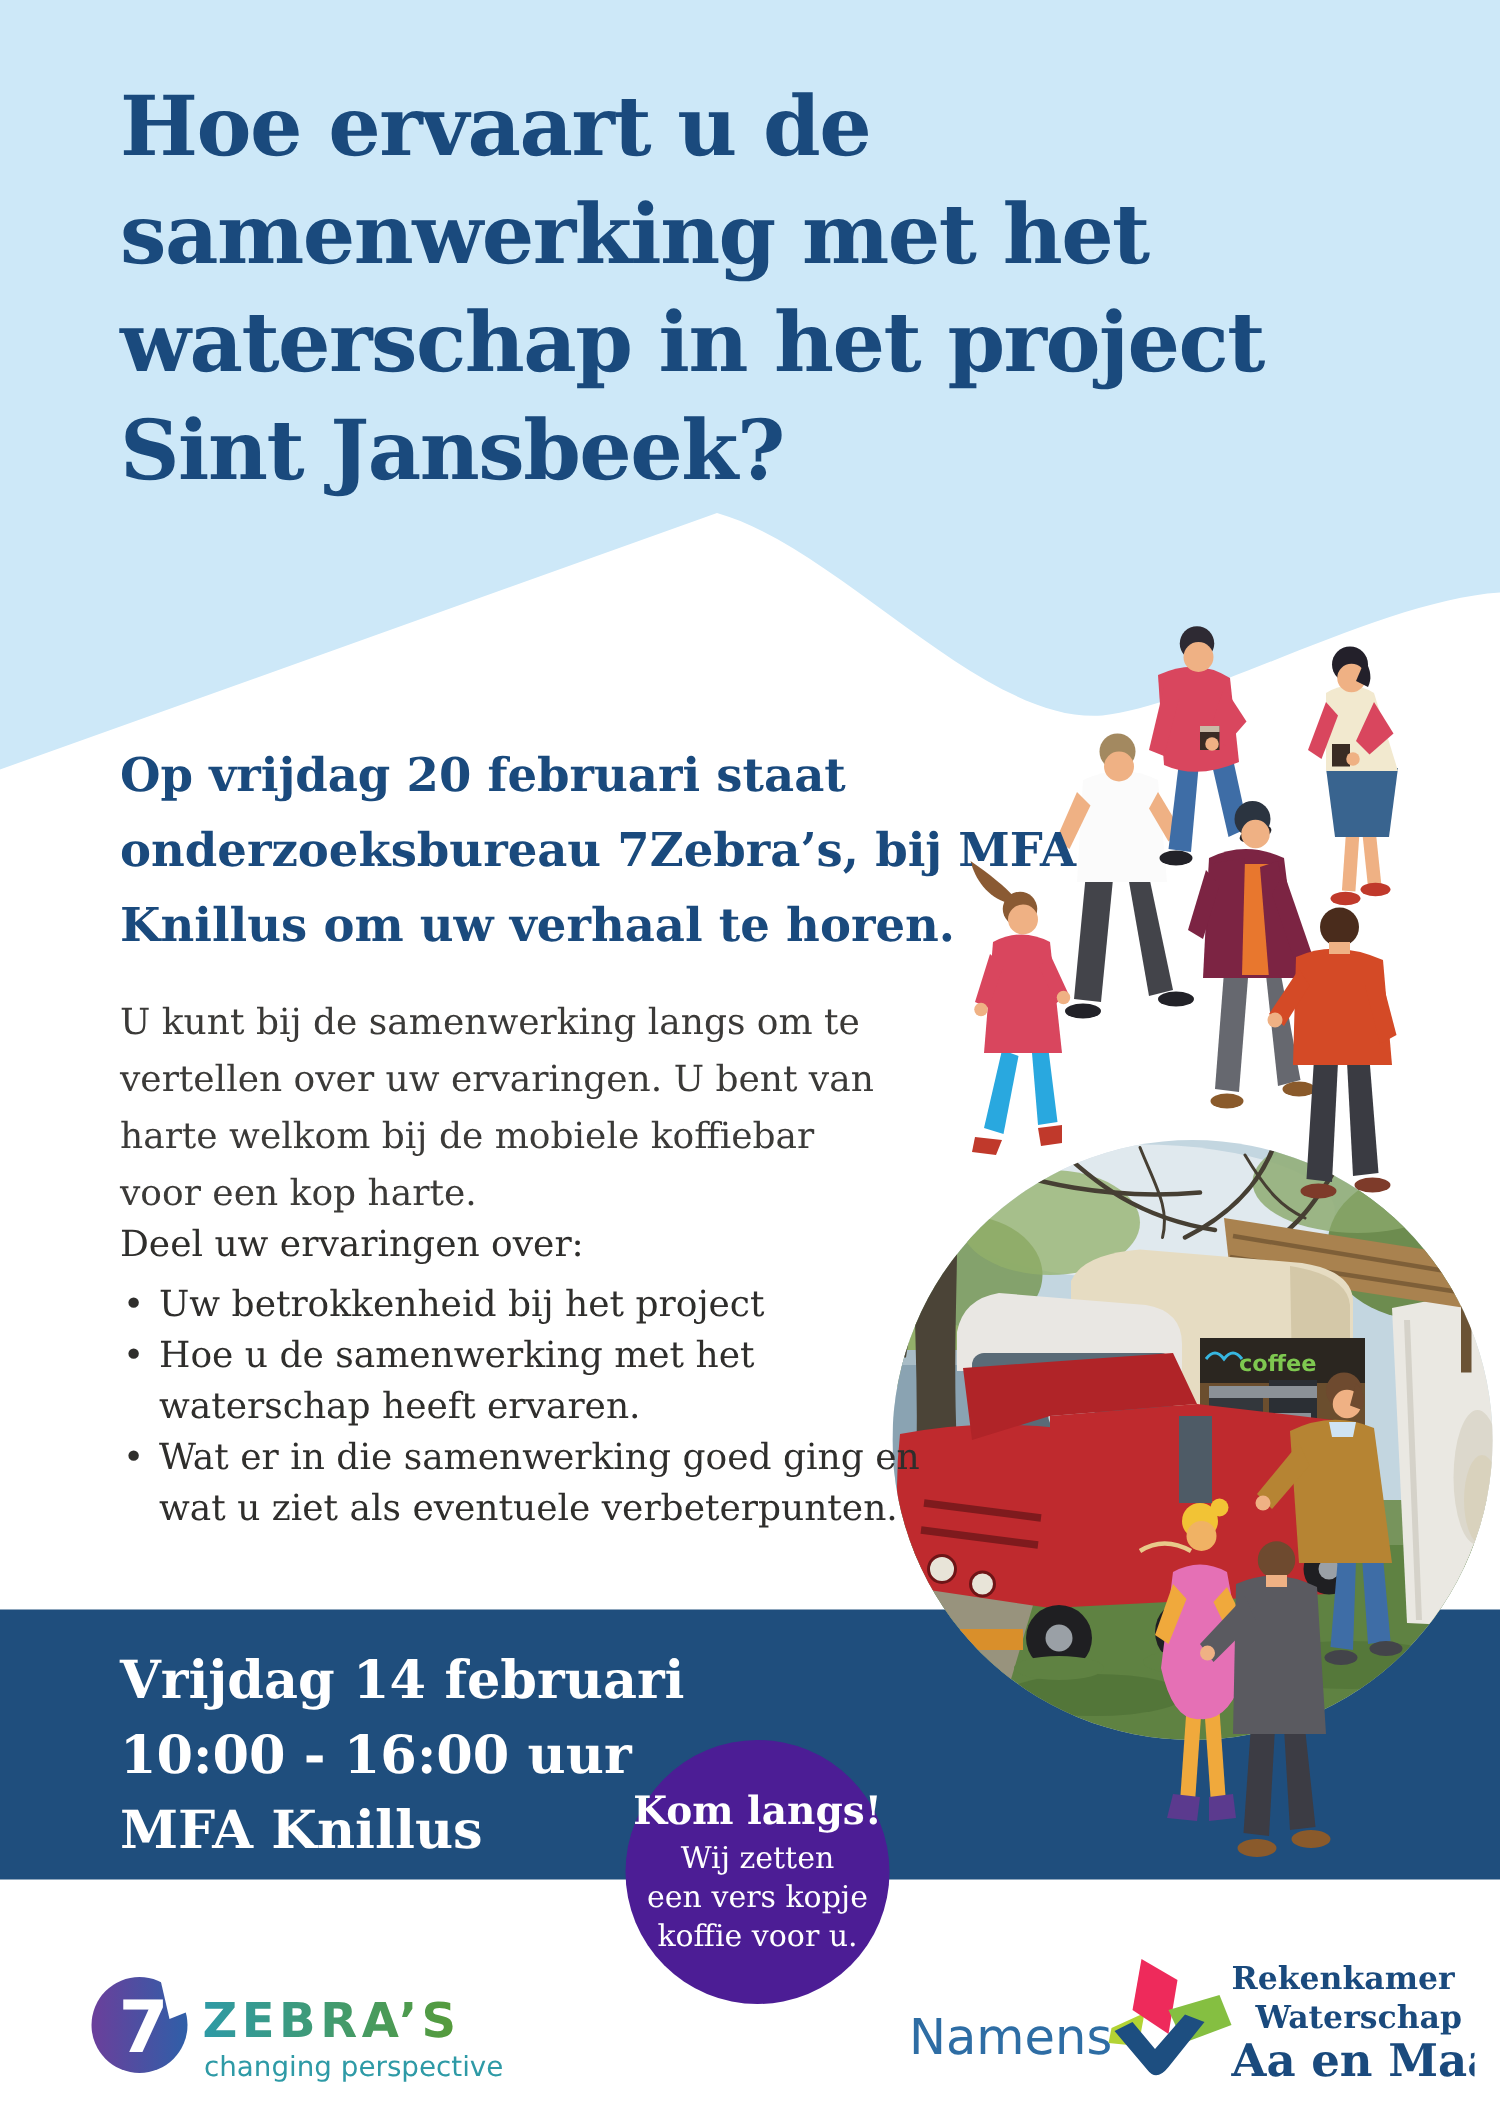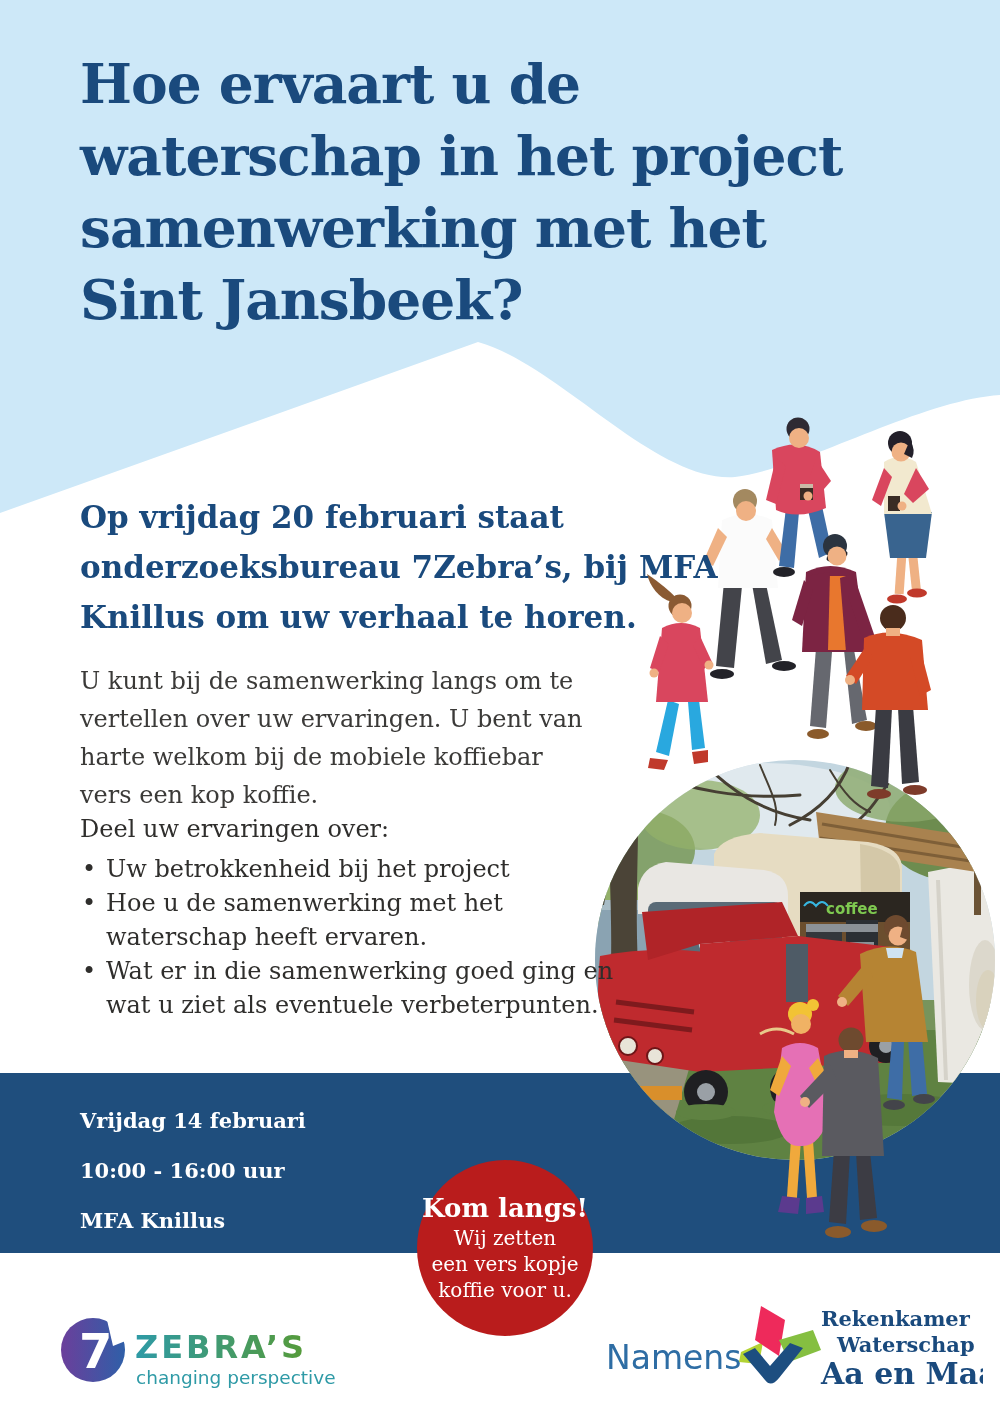--- a/index.html
+++ b/index.html
@@ -15,23 +15,23 @@
   .intro{left:80px;top:492px;font-size:31px;line-height:50px;font-weight:bold;color:#1a4a7d;}
   .intro span{display:block;}
   .bodytext{left:80px;top:662px;font-size:24px;line-height:38px;color:#3b3a38;}
   .bodytext span{display:block;}
   .share{left:80px;top:812px;font-size:24px;line-height:34px;color:#2f2e2c;}
   .share-heading{font-weight:normal;margin:0 0 6px 0;}
   .share ul{list-style:none;margin:0;padding:0;}
   .share li{position:relative;padding-left:26px;margin:0;}
   .share li .dot{position:absolute;left:2px;top:0;}
   .share li span.line{display:block;}
-  .event{left:80px;top:1096px;font-size:21px;line-height:50px;font-weight:bold;color:#ffffff;z-index:3;}
+  .event{left:80px;top:1096px;font-size:35px;line-height:50px;font-weight:bold;color:#ffffff;z-index:3;}
   .event span{display:block;}
-  .badge{left:417px;top:1160px;width:176px;height:176px;border-radius:50%;background:#b91c1c;
+  .badge{left:417px;top:1160px;width:176px;height:176px;border-radius:50%;background:#4c1d95;
          display:flex;flex-direction:column;justify-content:center;align-items:center;
          text-align:center;color:#ffffff;z-index:4;}
   .badge .b-title{font-size:26px;font-weight:bold;margin-bottom:2px;}
   .badge .b-line{font-size:20px;line-height:26px;display:block;}
   .namens{left:606px;top:1338px;font-family:"DejaVu Sans", sans-serif;font-size:33px;color:#2e6da4;z-index:3;}
   .logo-svg{z-index:3;}
 </style>
 </head>
 <body>
 
@@ -270,37 +270,37 @@
         <path d="M886,948 L904,948 L902,958 L888,958 Z" fill="#cfe3f2"></path>
         <circle cx="896" cy="927" r="12" fill="#6e4a2f"></circle>
         <circle cx="898" cy="936" r="9.5" fill="#efb184"></circle>
         <path d="M904,922 q8,8 4,18 l-8,-3 Z" fill="#6e4a2f"></path>
       </g>
     </g>
   </svg>
 
   <div class="abs txt title">
     <span>Hoe ervaart u de</span>
+    <span>samenwerking met het</span>
     <span>waterschap in het project</span>
-    <span>samenwerking met het</span>
     <span>Sint Jansbeek?</span>
   </div>
 
 
   <div class="abs txt intro">
     <span>Op vrijdag 20 februari staat</span>
     <span>onderzoeksbureau 7Zebra’s, bij MFA</span>
     <span>Knillus om uw verhaal te horen.</span>
   </div>
 
   <div class="abs txt bodytext">
     <span>U kunt bij de samenwerking langs om te</span>
     <span>vertellen over uw ervaringen. U bent van</span>
     <span>harte welkom bij de mobiele koffiebar</span>
-    <span>vers een kop koffie.</span>
+    <span>voor een kop harte.</span>
   </div>
 
   <div class="abs txt share">
     <p class="share-heading">Deel uw ervaringen over:</p>
     <ul>
       <li>
         <span class="dot">•</span>
         <span class="line">Uw betrokkenheid bij het project</span>
       </li>
       <li>

